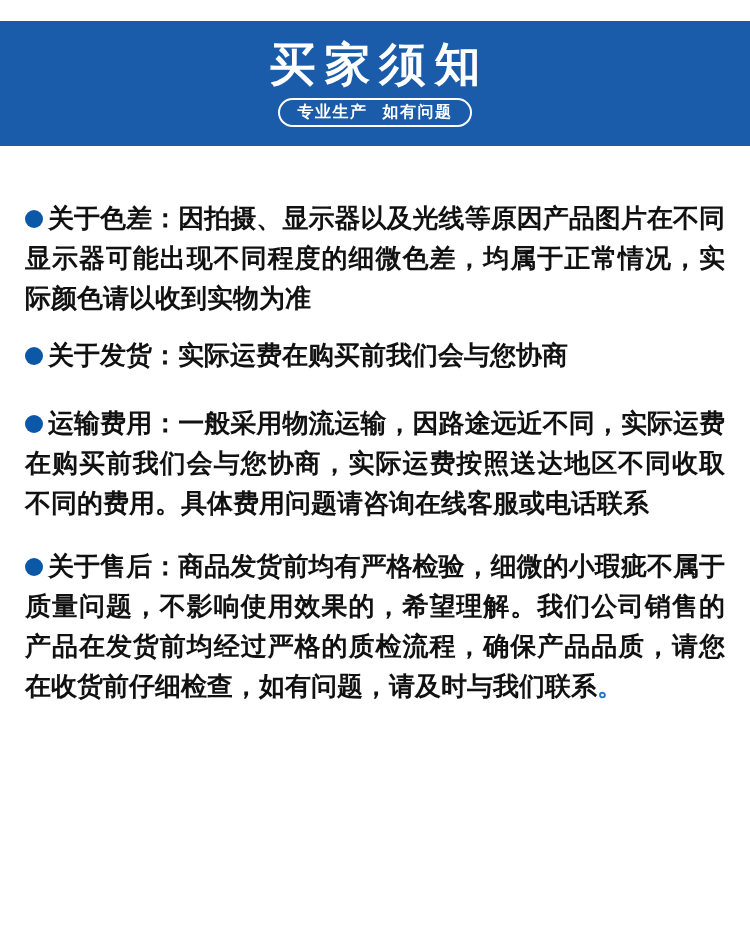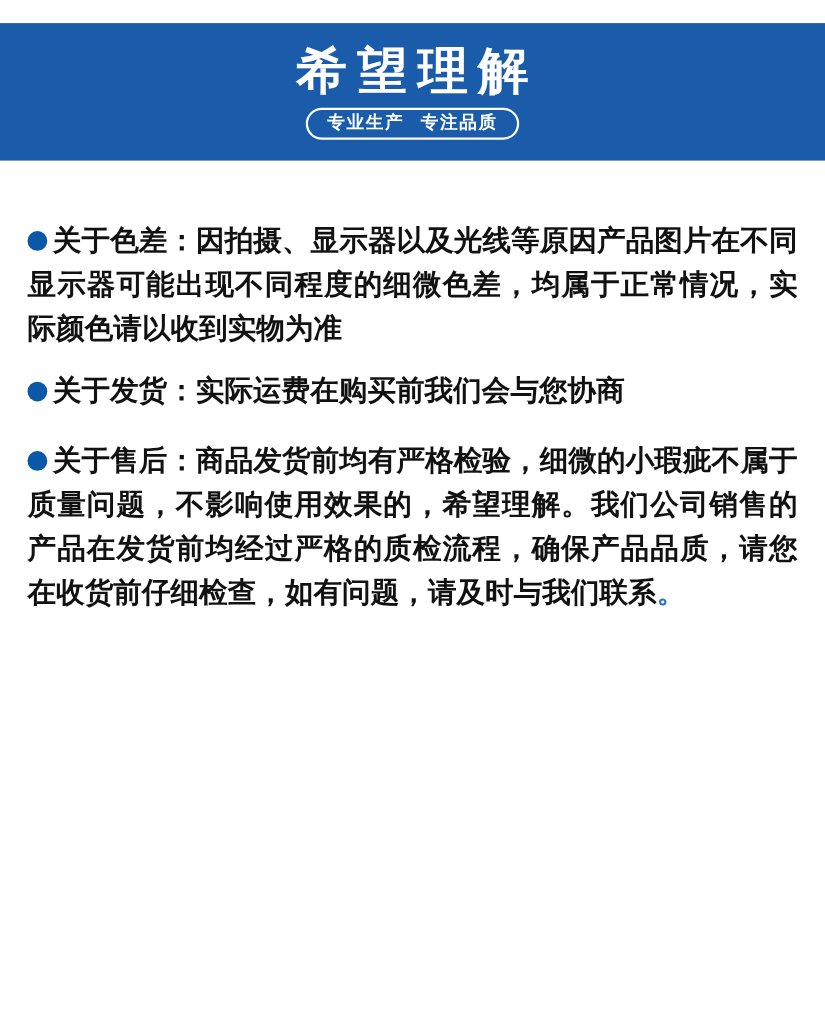--- a/index.html
+++ b/index.html
@@ -77,37 +77,40 @@
     vertical-align: -1px;
   }
   .suffix-blue { color: var(--suffix-blue); }
 </style>
 </head>
 <body>
 
 <div>
 
   <header class="banner">
-    <div class="banner-title">希望理解</div>
+    <div class="banner-title">买家须知</div>
     <div class="banner-pill">
-      <span>专业生产 专注品质</span>
+      <span>专业生产 如有问题</span>
     </div>
   </header>
 
   <section class="content">
 
     <p class="notice notice--1">
       <span class="bullet"></span><span>关于色差：因拍摄、显示器以及光线等原因产品图片在不同显示器可能出现不同程度的细微色差，均属于正常情况，实际颜色请以收到实物为准</span>
     </p>
 
 
     <p class="notice notice--3">
       <span class="bullet"></span><span>关于发货：实际运费在购买前我们会与您协商</span>
     </p>
 
+    <p class="notice notice--4">
+      <span class="bullet"></span><span>运输费用：一般采用物流运输，因路途远近不同，实际运费在购买前我们会与您协商，实际运费按照送达地区不同收取不同的费用。具体费用问题请咨询在线客服或电话联系</span>
+    </p>
 
     <p class="notice notice--5">
       <span class="bullet"></span><span>关于售后：商品发货前均有严格检验，细微的小瑕疵不属于质量问题，不影响使用效果的，希望理解。我们公司销售的产品在发货前均经过严格的质检流程，确保产品品质，请您在收货前仔细检查，如有问题，请及时与我们联系</span><span class="suffix-blue">。</span>
     </p>
 
   </section>
 
 </div>
 
 </body></html>

